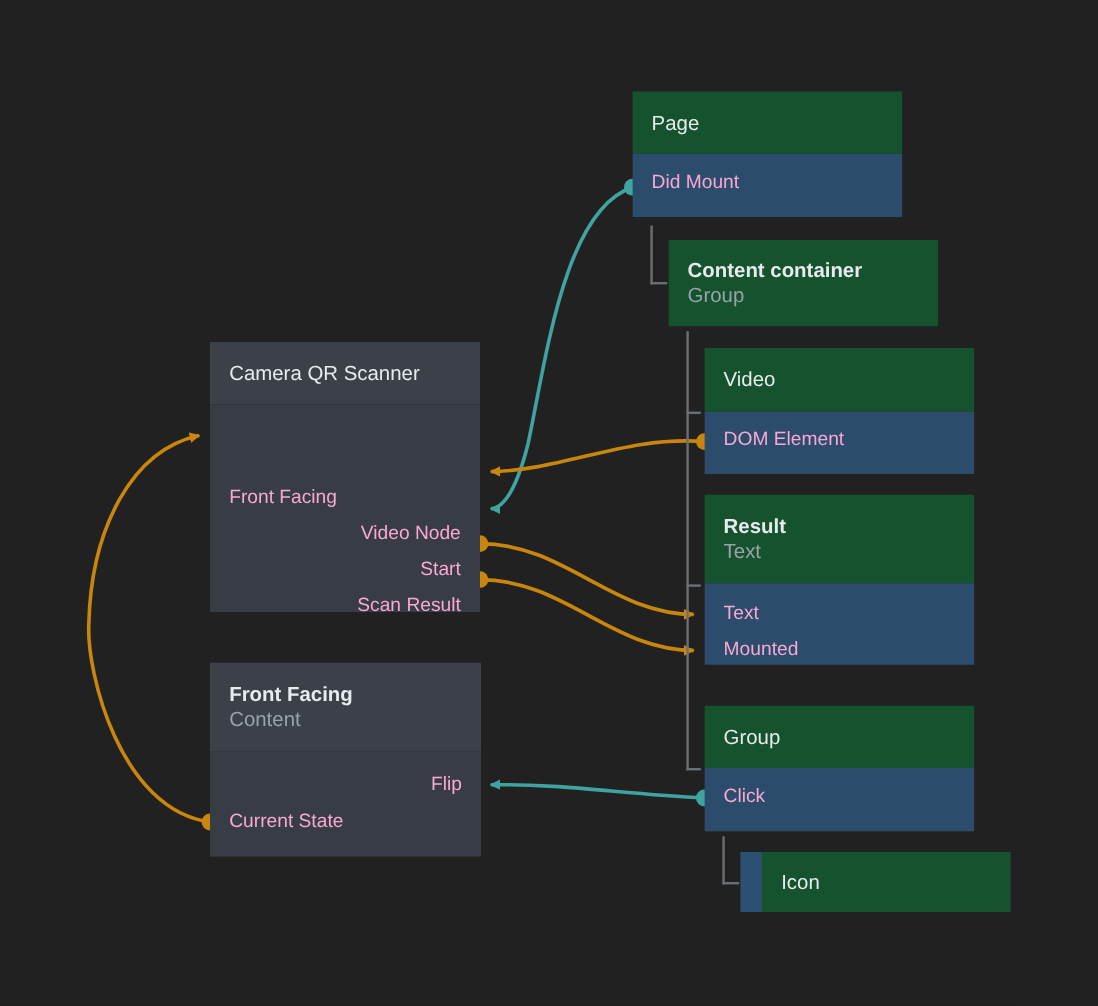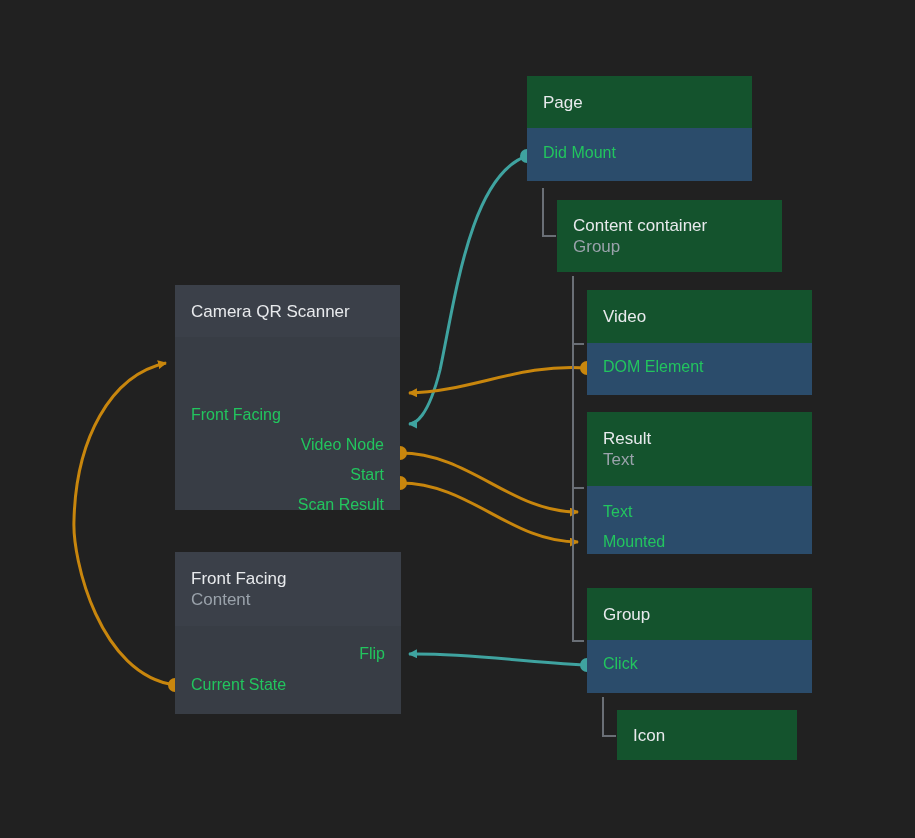--- a/index.html
+++ b/index.html
@@ -47,21 +47,21 @@
     display: flex;
     flex-direction: column;
     justify-content: center;
   }
   .node-title {
     color: #e8eaed;
     font-size: 17px;
     line-height: 21px;
     white-space: nowrap;
   }
-  .node-title.bold { font-weight: normal; }
+  .node-title.bold { font-weight: bold; }
   .node-subtitle {
     color: #9aa2ab;
     font-size: 17px;
     line-height: 21px;
     white-space: nowrap;
   }
   .node-body {
     position: relative;
     box-sizing: border-box;
   }
@@ -74,21 +74,21 @@
   
   .node.grey .node-header { background: #3b4049; }
   .node.grey .node-body   { background: #383d45; }
 
   
   .port {
     position: absolute;
     height: 30px;
     line-height: 30px;
     font-size: 16px;
-    color: #22c55e;
+    color: #f9a8d4;
     white-space: nowrap;
   }
   .port.left  { left: 16px; }
   .port.right { right: 16px; }
 
   
 
   
   .tree-line {
     position: absolute;
@@ -193,21 +193,21 @@
 
   <div class="node blue" style="left:587px; top:588px; width:225px; height:105px;">
     <div class="node-header" style="height:52px;">
       <div class="node-title">Group</div>
     </div>
     <div class="node-body" style="height:53px;">
       <div class="port left" style="top:9px;">Click</div>
     </div>
   </div>
 
-  <div class="node blue solid" style="left:617px; top:710px; width:180px; height:50px;">
+  <div class="node blue solid" style="left:617px; top:710px; width:225px; height:50px;padding-left:18px;">
     <div class="node-header" style="height:50px;">
       <div class="node-title">Icon</div>
     </div>
   </div>
 
   <div class="node grey" style="left:175px; top:285px; width:225px; height:225px;">
     <div class="node-header" style="height:52px;">
       <div class="node-title">Camera QR Scanner</div>
     </div>
     <div class="node-body" style="height:173px;">

